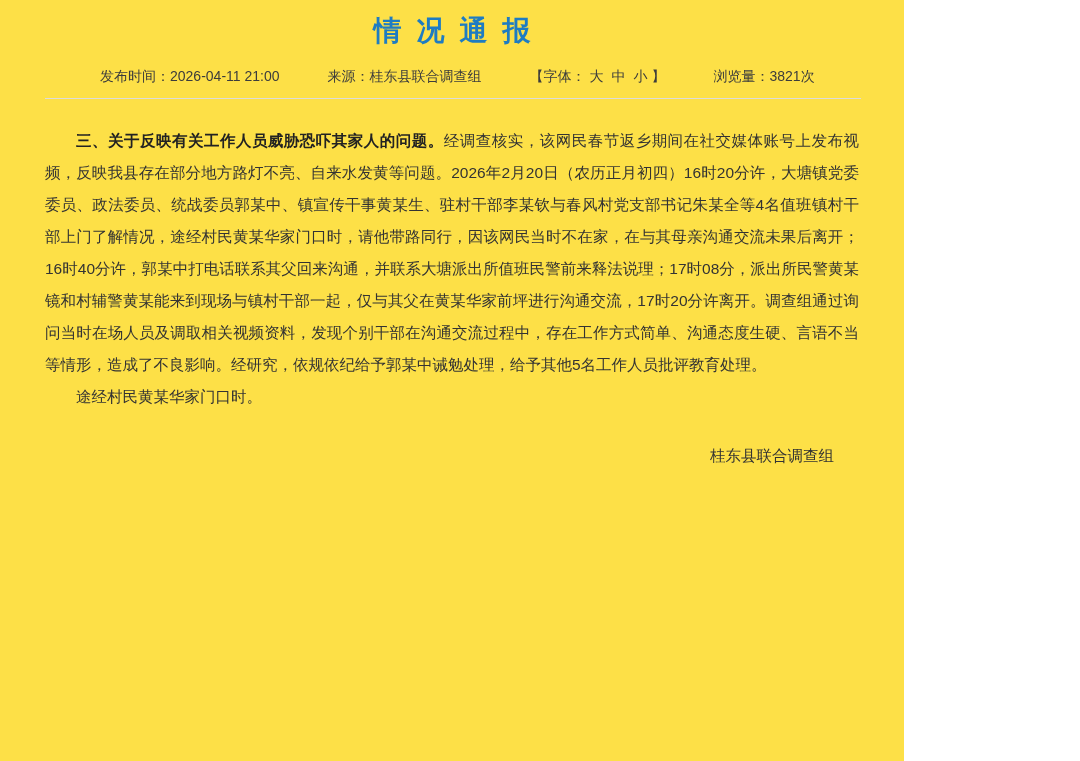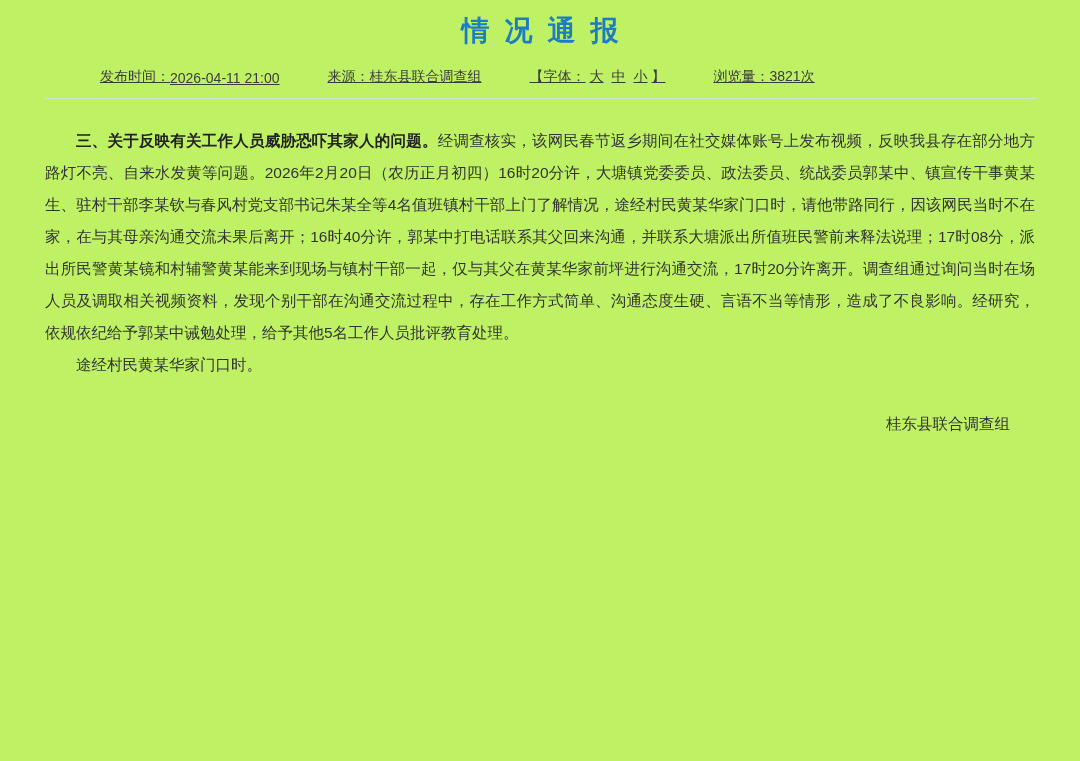--- a/index.html
+++ b/index.html
@@ -2,23 +2,23 @@
 <html><head>
 <meta charset="utf-8">
 <style>
   html, body {
     margin: 0;
     padding: 0;
     background: #ffffff;
     font-family: "Liberation Sans", sans-serif;
   }
   .page {
-    width: 1080px;
+    width: 904px;
     height: 761px;
-    background: #bef264;
+    background: #fde047;
     overflow: hidden;
     box-sizing: border-box;
   }
   .title {
     margin: 12px 0 16px 0;
     text-align: center;
     color: #1e7cc2;
     font-size: 28px;
     font-weight: bold;
     letter-spacing: 15px;
@@ -28,21 +28,21 @@
     display: flex;
     align-items: center;
     padding-left: 100px;
     gap: 48px;
     font-size: 14px;
     color: #3c3c3c;
     height: 22px;
     margin-bottom: 10px;
     white-space: nowrap;
   }
-  .meta-item { display: inline-flex; align-items: flex-end; text-decoration: underline; }
+  .meta-item { display: inline-flex; align-items: flex-start; }
   .fontopt {
     margin: 0 4px;
     color: #3c3c3c;
     text-decoration: none;
     cursor: pointer;
   }
   .divider {
     border: none;
     border-top: 1px solid #dcdcdc;
     margin: 0 43px 0 45px;

